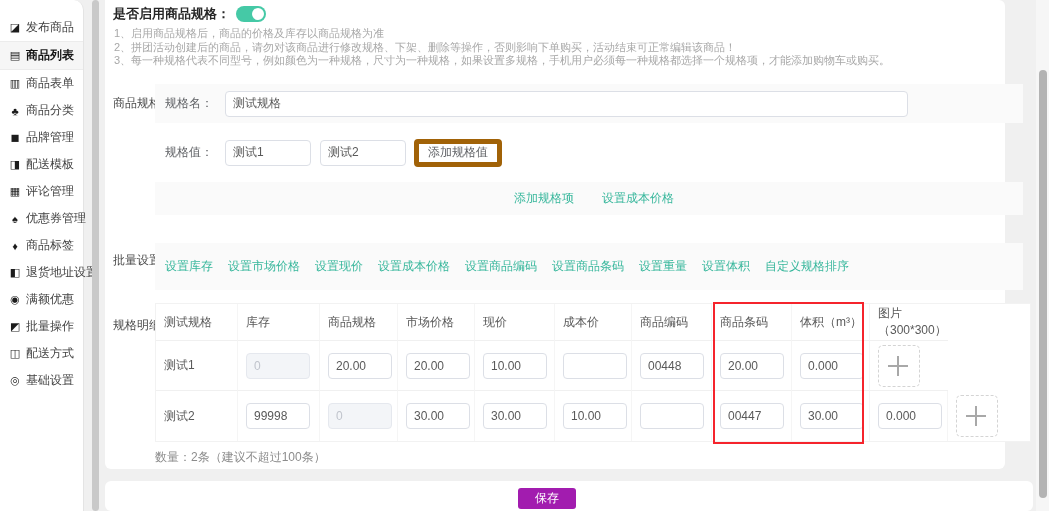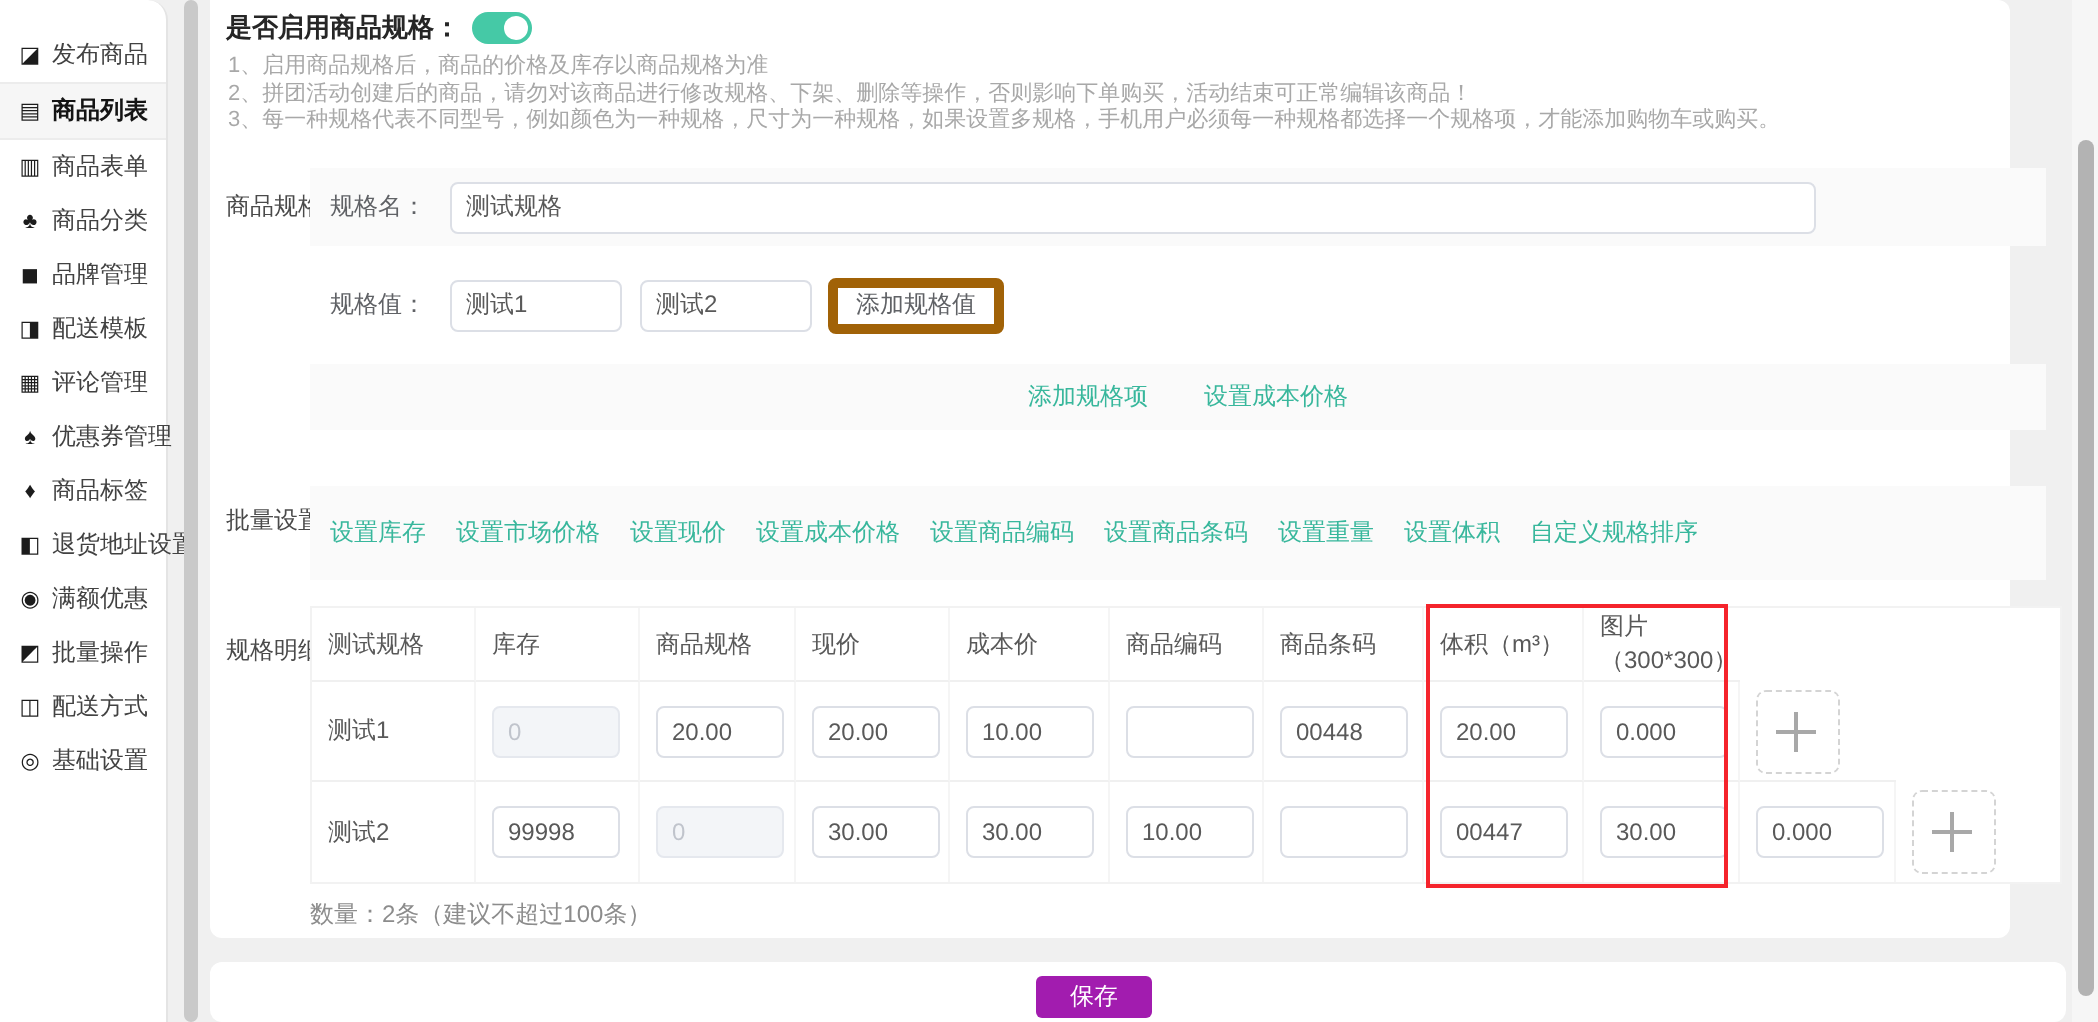--- a/index.html
+++ b/index.html
@@ -208,20 +208,21 @@
       <a class="green-link" style="color: rgb(56, 183, 156);">自定义规格排序</a>
     </div>
 
   <div class="sec-label" style="top:317px;">规格明细</div>
 
   <div class="spec-table" id="spec-table">
       <div class="t-row t-head">
         <div class="t-cell">测试规格</div>
         <div class="t-cell">库存</div>
         <div class="t-cell">商品规格</div>
+        <div class="t-cell">市场价格</div>
         <div class="t-cell">现价</div>
         <div class="t-cell">成本价</div>
         <div class="t-cell">商品编码</div>
         <div class="t-cell">商品条码</div>
         <div class="t-cell">体积（m³）</div>
         <div class="t-cell">图片（300*300）</div>
       </div>
       <div class="t-row t-body">
         <div class="t-cell">测试1</div>
         <div class="t-cell">

